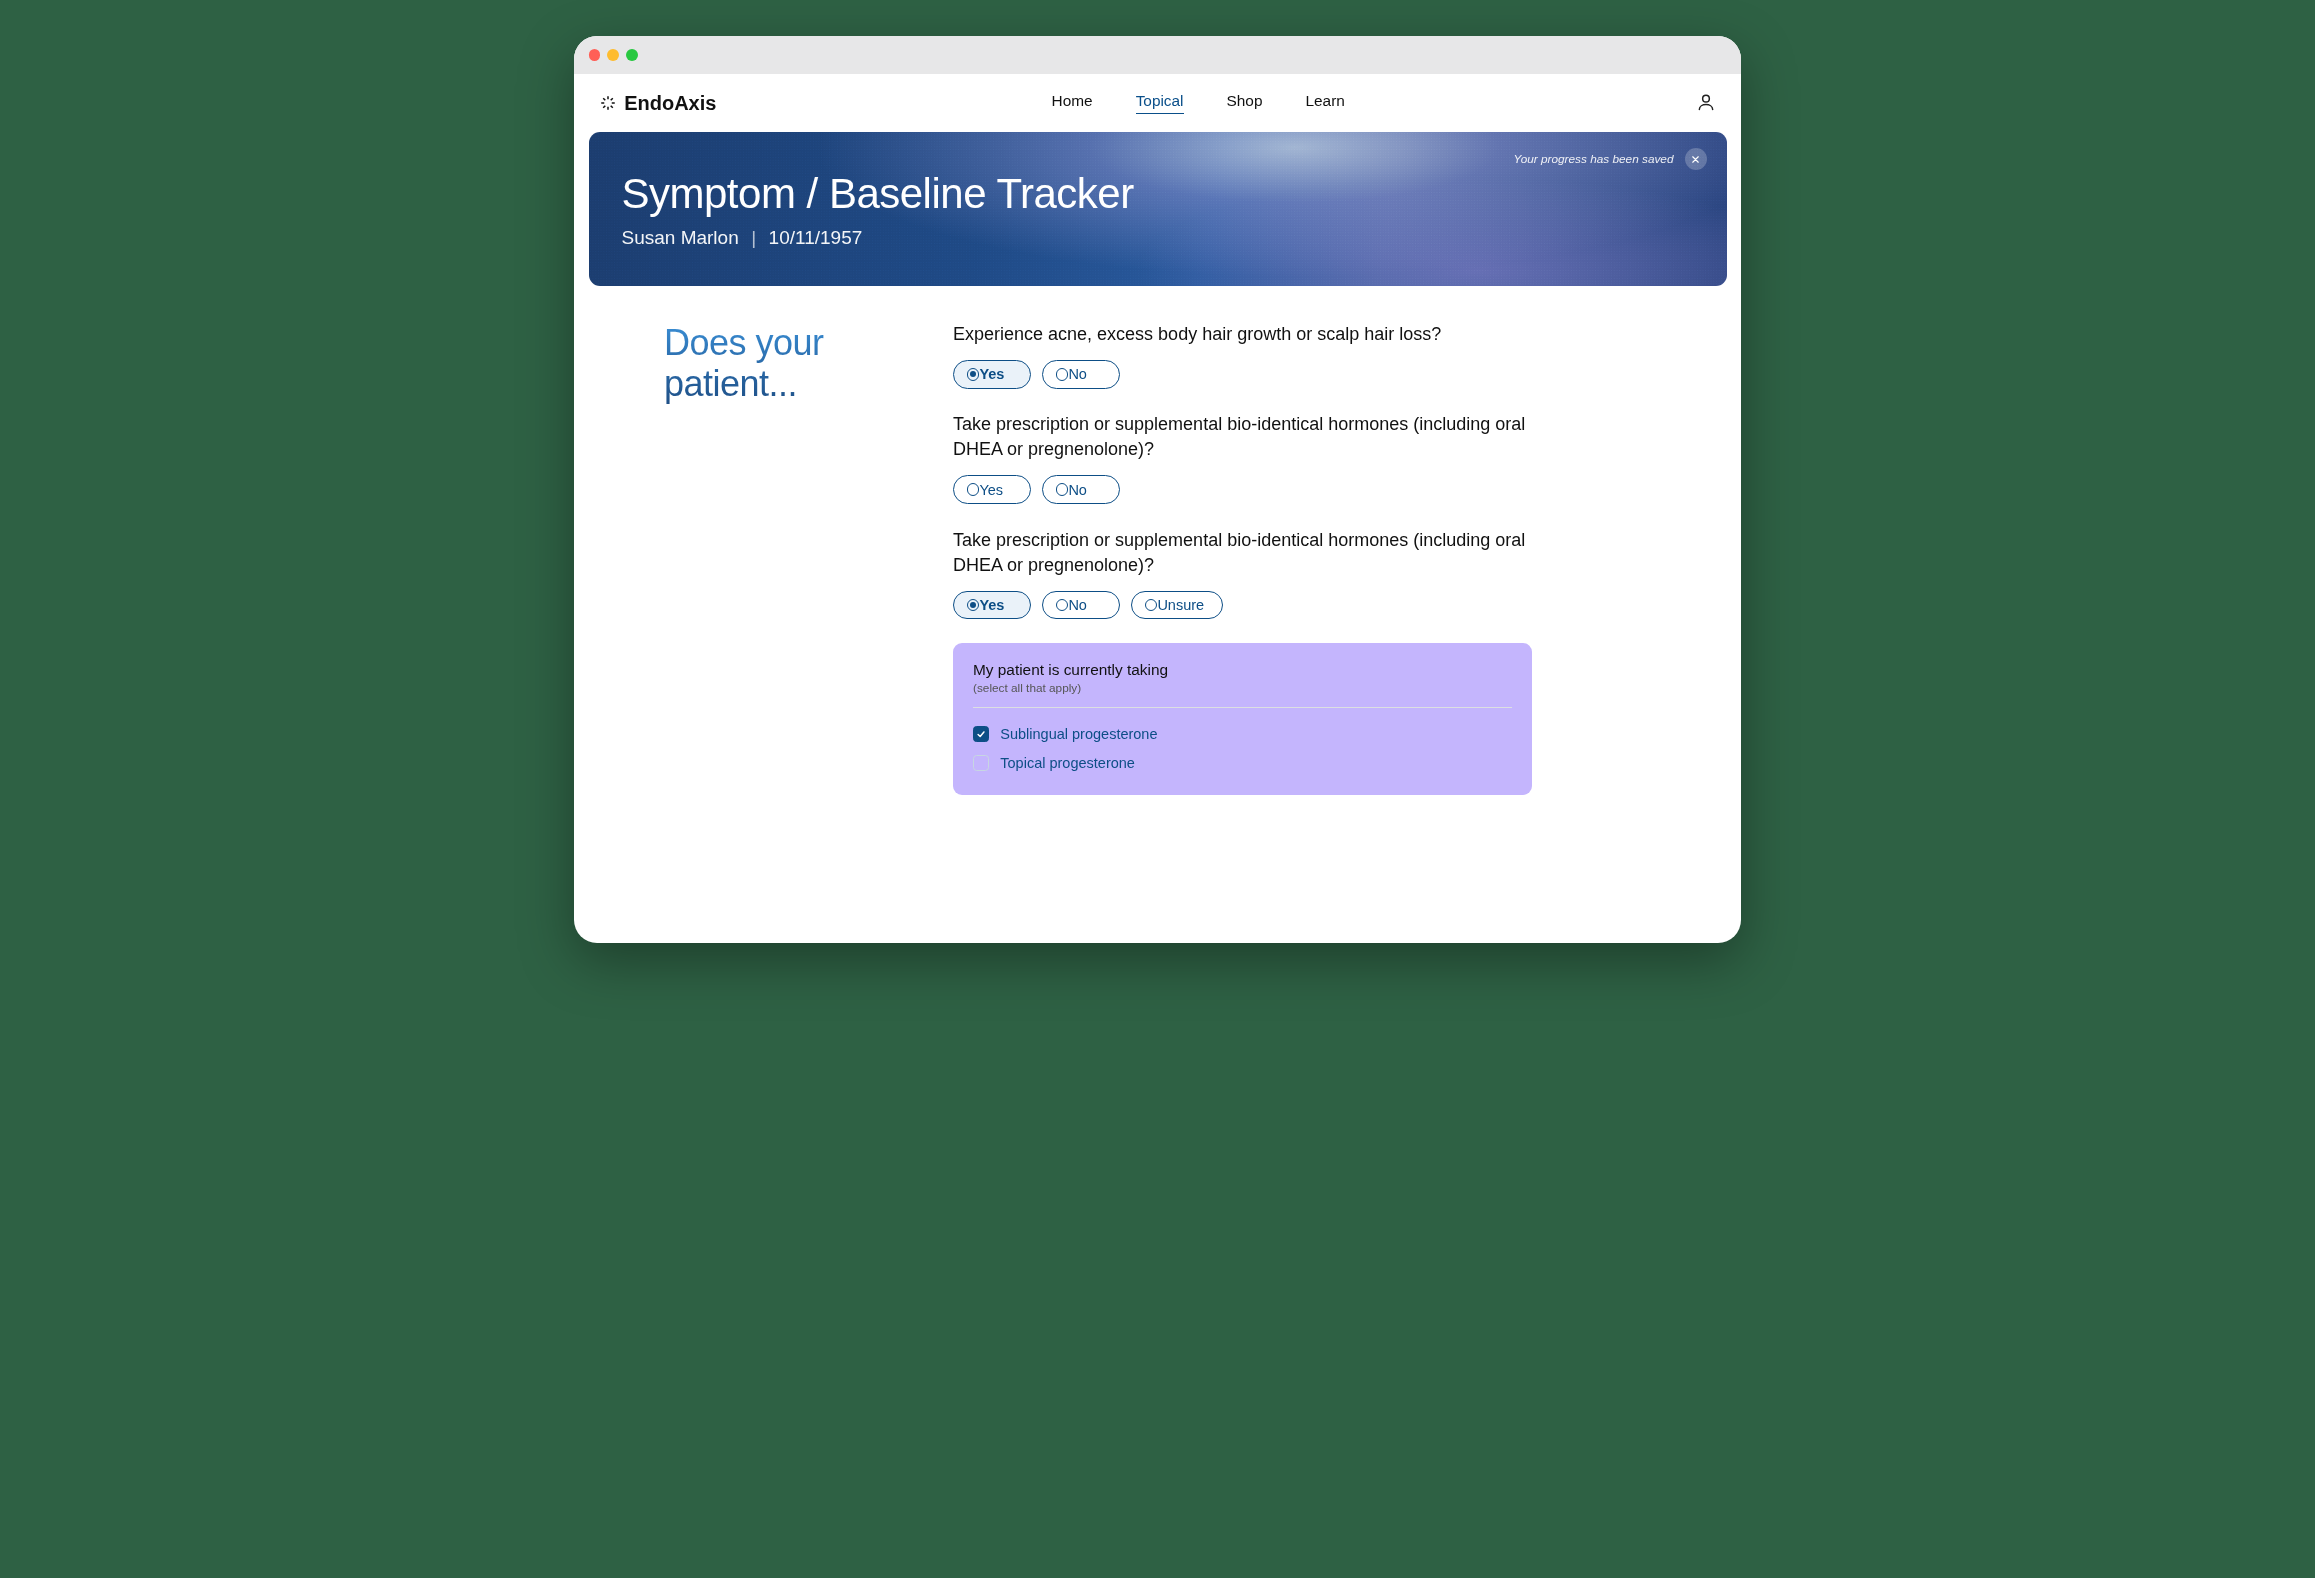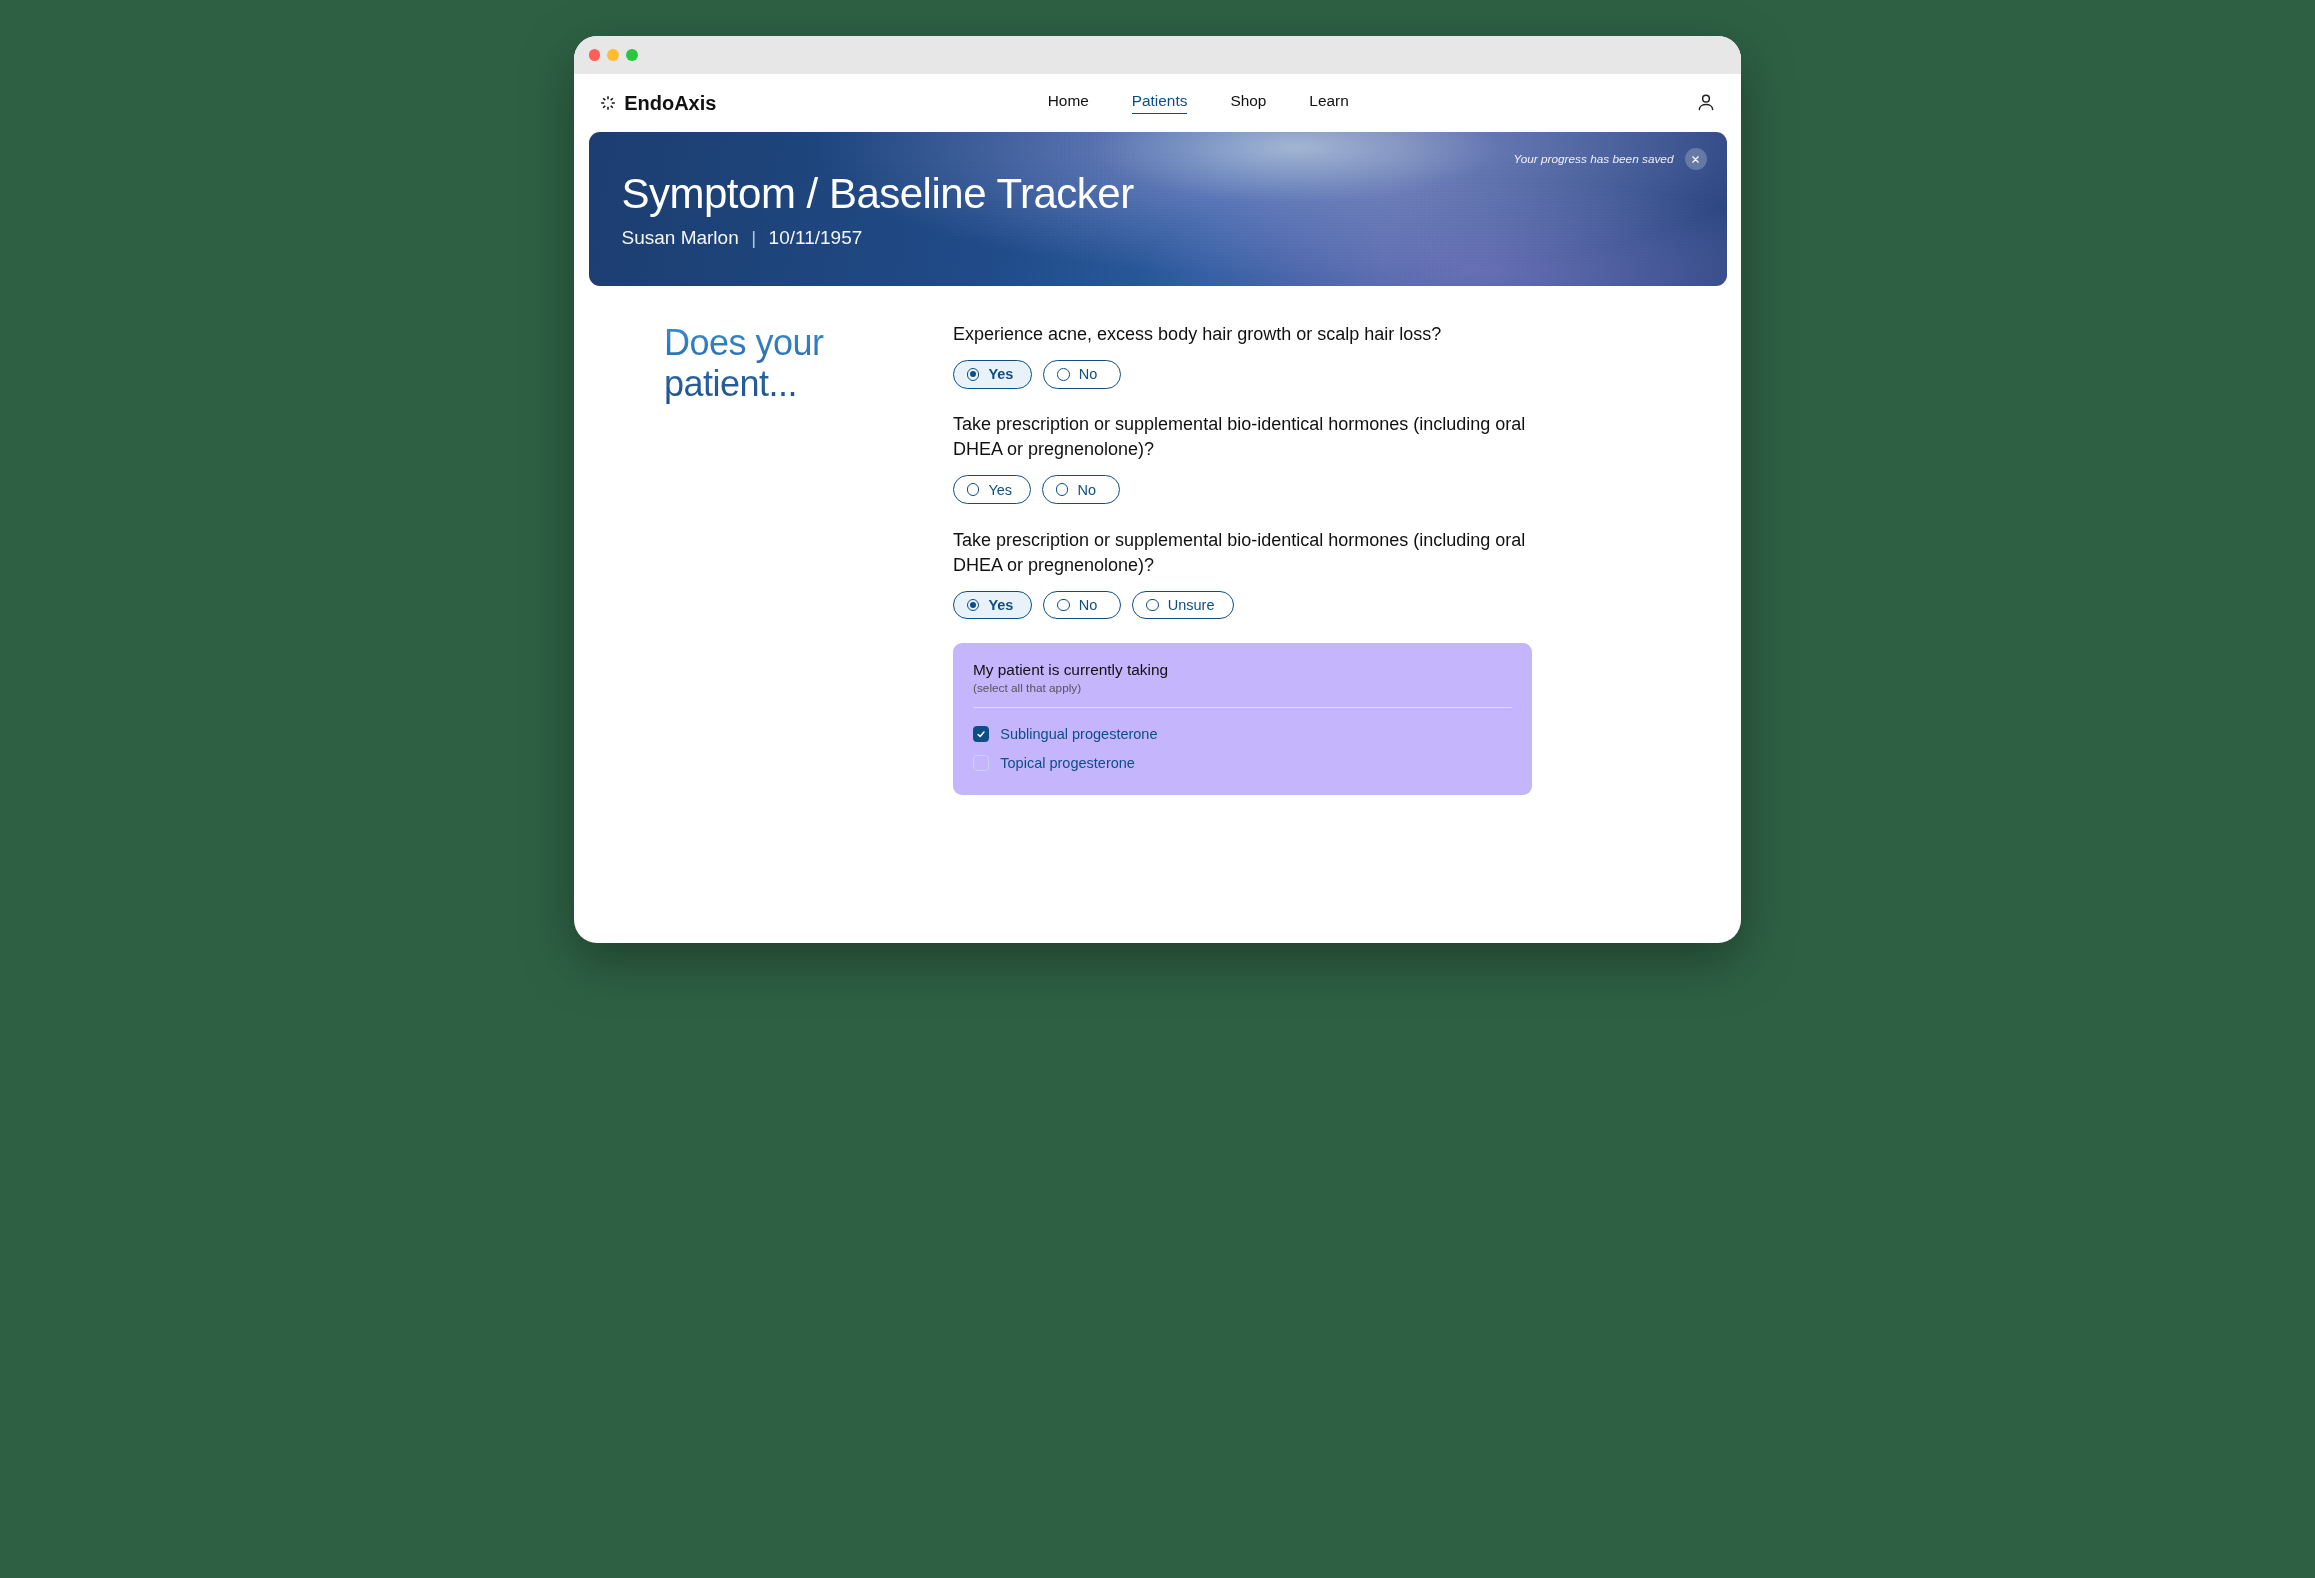--- a/index.html
+++ b/index.html
@@ -158,21 +158,20 @@
   .q-text {
     font-size: 18px;
     color: #111;
     margin-bottom: 12.7px;
     line-height: 1.4;
   }
   .pill-row { display: flex; gap: 11px; }
   .pill {
     display: inline-flex;
     align-items: center;
-    gap: 9px;
     border: 1.4px solid #0d4e86;
     border-radius: 904px;
     padding: 5.4px 18px 5.4px 12.7px;
     font-size: 14.5px;
     color: #0d4e86;
     background: #fff;
     cursor: pointer;
     min-width: 78px;
   }
   .pill .dot {
@@ -240,21 +239,21 @@
     <div class="brand">
       <span class="brand-icon">
         <svg width="18" height="18" viewBox="0 0 24 24" fill="none" stroke="#111" stroke-width="2">
           <path d="M12 3v4M12 17v4M3 12h4M17 12h4M5.6 5.6l2.8 2.8M15.6 15.6l2.8 2.8M18.4 5.6l-2.8 2.8M8.4 15.6l-2.8 2.8"></path>
         </svg>
       </span>
       <span>EndoAxis</span>
     </div>
     <nav class="nav-center" id="nav-center">
         <a class="nav-link">Home</a>
-        <a class="nav-link active">Patients</a>
+        <a class="nav-link active">Topical</a>
         <a class="nav-link">Shop</a>
         <a class="nav-link">Learn</a>
       </nav>
     <div class="nav-right">
       <span class="user-icon">
         <svg width="20" height="20" viewBox="0 0 24 24" fill="none" stroke="currentColor" stroke-width="1.8" stroke-linecap="round">
           <circle cx="12" cy="8" r="4"></circle>
           <path d="M4 21c0-4 4-6 8-6s8 2 8 6"></path>
         </svg>
       </span>

